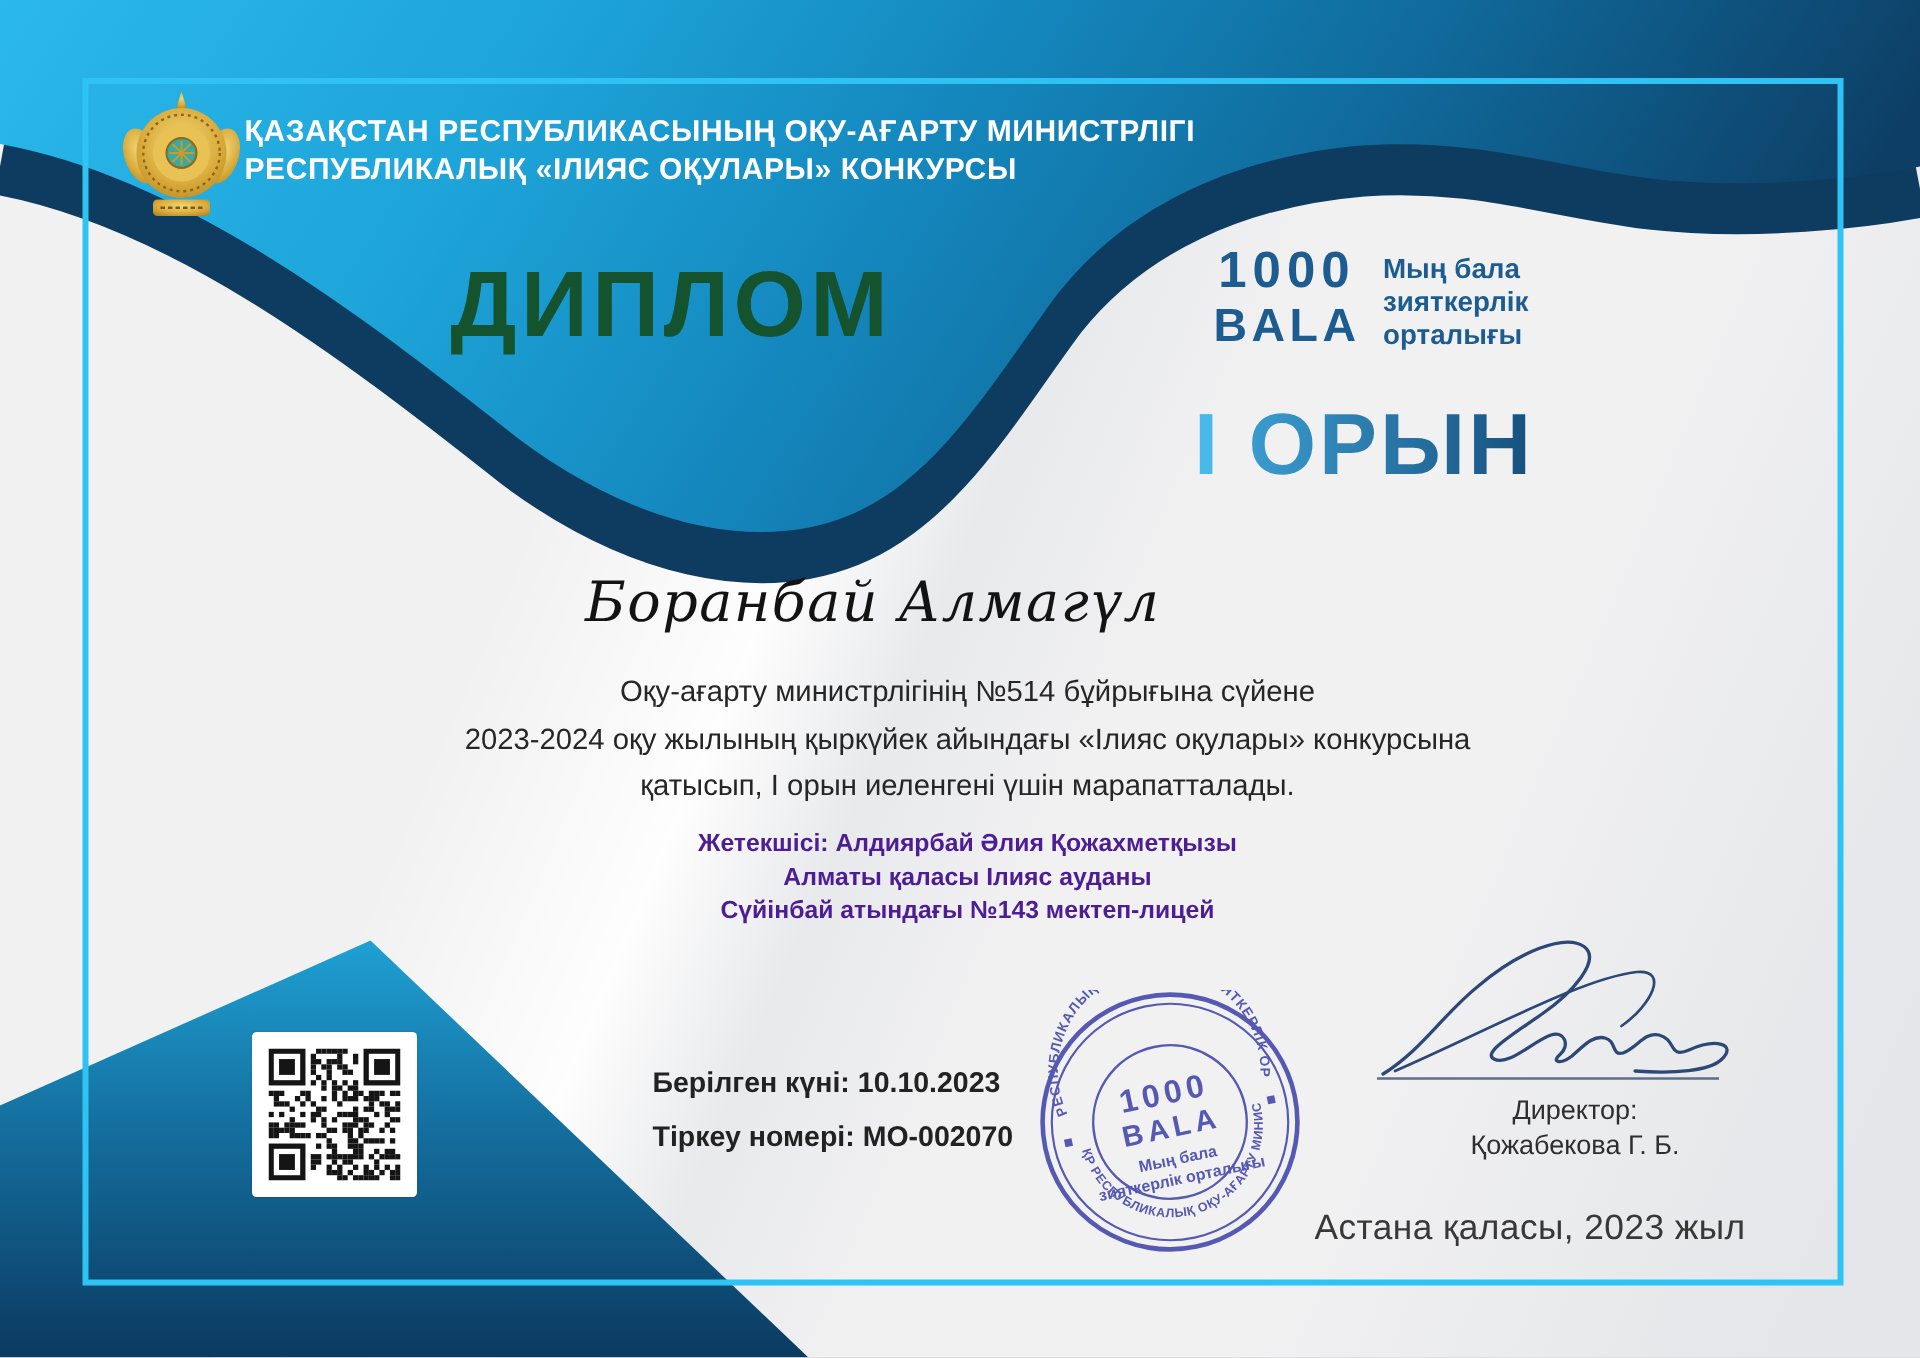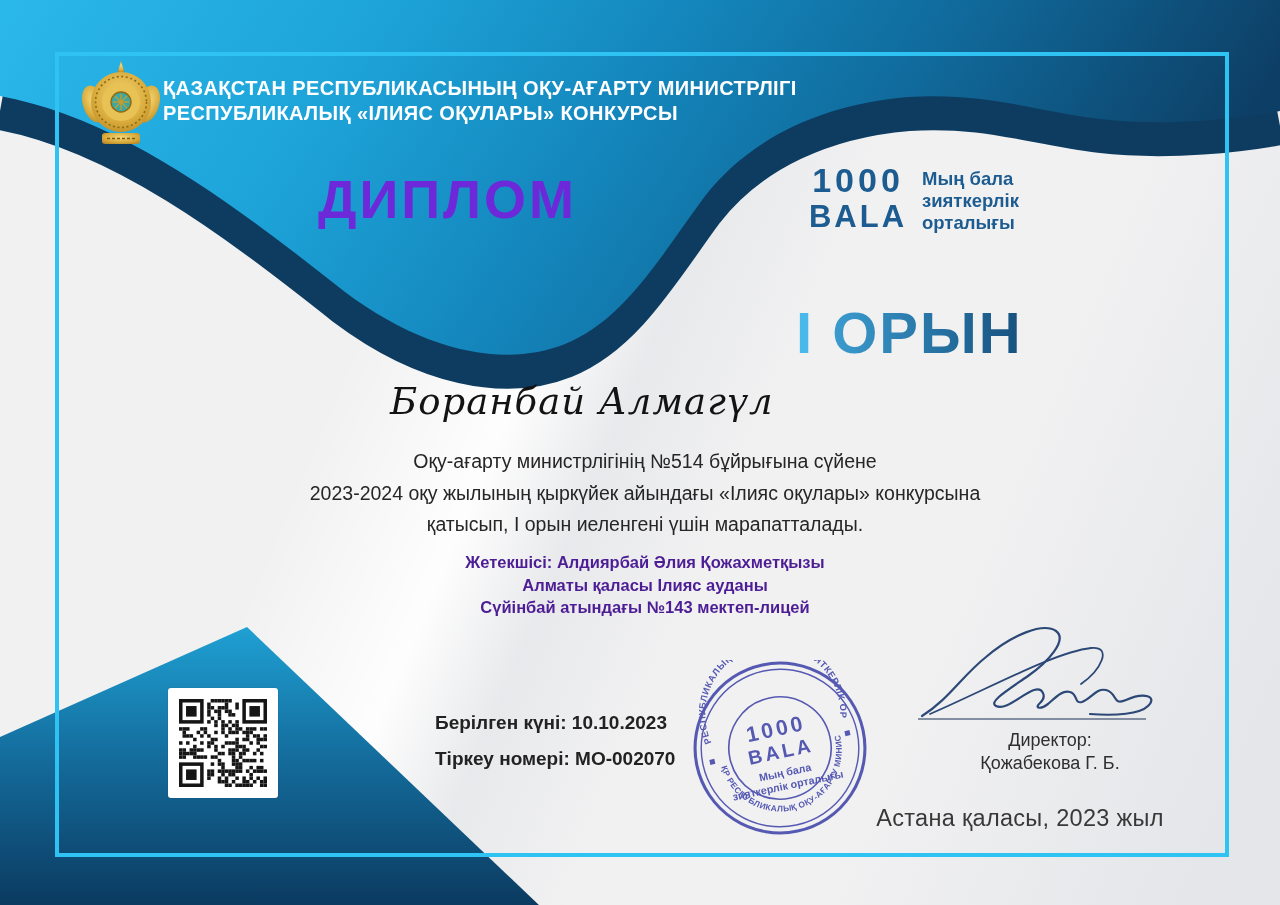--- a/index.html
+++ b/index.html
@@ -17,31 +17,31 @@
   .frame{
     position:absolute;left:55px;top:52px;width:1166px;height:797px;
     border:4px solid #2fc3f4;z-index:2;pointer-events:none;
   }
   .abs{position:absolute;z-index:3;}
 
   .gov-header{left:163px;top:76px;color:#ffffff;font-weight:bold;
     font-size:20px;line-height:25px;letter-spacing:.4px;}
   .emblem{left:82px;top:60px;width:78px;height:92px;}
 
-  .title{left:255px;top:168px;width:385px;text-align:center;color:#6d28d9;
-    font-weight:bold;font-size:54px;letter-spacing:3px;}
+  .title{left:255px;top:168px;width:385px;text-align:center;color:#14532d;
+    font-weight:bold;font-size:62px;letter-spacing:3px;}
 
   .logo-num{left:804px;top:163px;width:108px;text-align:center;color:#1d5c90;
     font-weight:bold;font-size:34px;line-height:34px;letter-spacing:4px;}
   .logo-word{left:804px;top:200px;width:108px;text-align:center;color:#1d5c90;
     font-weight:bold;font-size:31px;line-height:34px;letter-spacing:3px;}
   .logo-tag{left:922px;top:168px;color:#1d5c90;font-weight:bold;
     font-size:18.5px;line-height:22px;}
 
-  .award{left:796px;top:263px;font-weight:bold;font-size:58px;letter-spacing:2px;margin-top:36px;}
+  .award{left:796px;top:263px;font-weight:bold;font-size:58px;letter-spacing:2px;}
   .award .num{color:#49b9e9;}
   .award .word{color:#2277ab;background:linear-gradient(90deg,#3b9ccf,#16507e);}
   @supports ((-webkit-background-clip:text) or (background-clip:text)){
     .award .word{-webkit-background-clip:text;background-clip:text;color:transparent;}
   }
 
   .recipient{left:390px;top:380px;width:515px;text-align:left;color:#131313;
     font-family:"DejaVu Serif","Liberation Serif",serif;font-style:italic;
     font-size:37px;letter-spacing:1px;}
 

